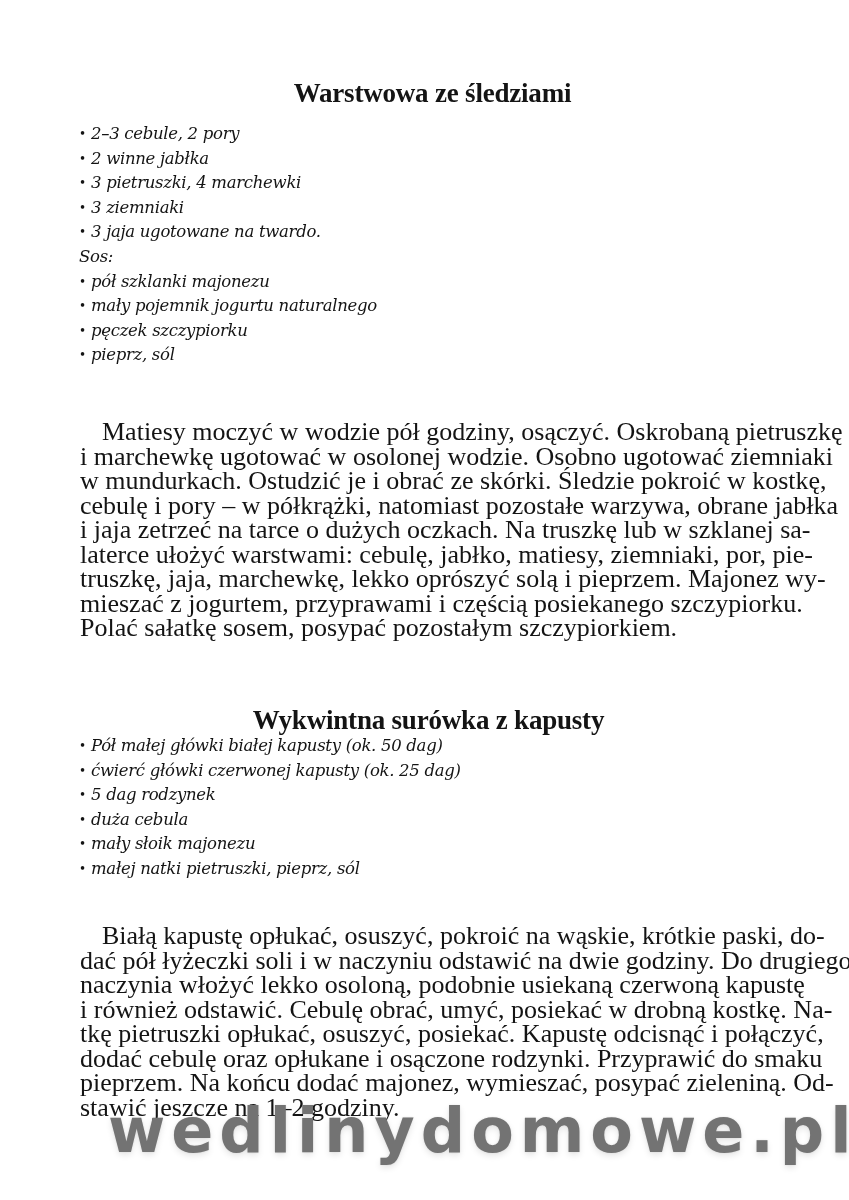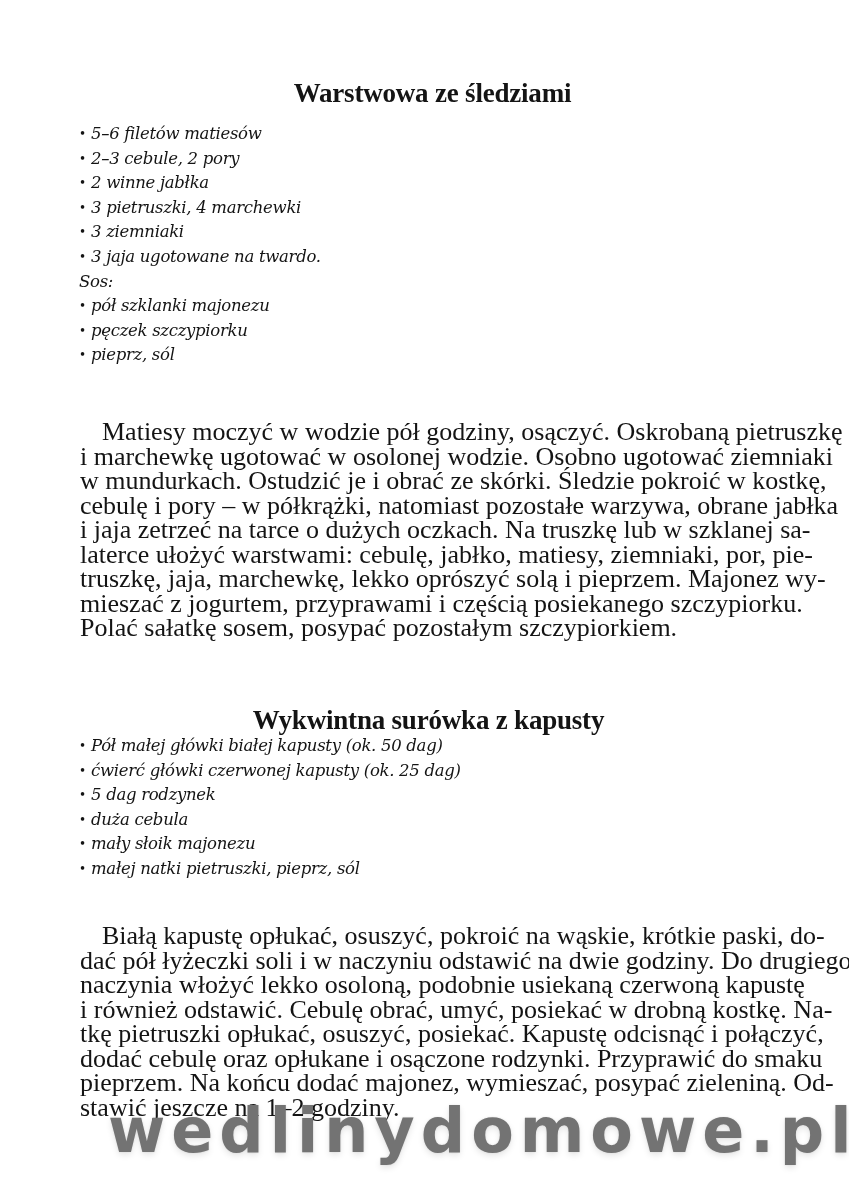--- a/index.html
+++ b/index.html
@@ -97,28 +97,28 @@
     }
   </style>
 </head>
 <body>
 
 <div class="page">
 
   <h2 class="title" id="title1">Warstwowa ze śledziami</h2>
 
   <ul class="ingredients" id="ingredients1">
-    <li><span class="bullet">•</span><span>5–6 filetów matiesów</span></li>
     <li><span class="bullet">•</span><span>2–3 cebule, 2 pory</span></li>
     <li><span class="bullet">•</span><span>2 winne jabłka</span></li>
     <li><span class="bullet">•</span><span>3 pietruszki, 4 marchewki</span></li>
     <li><span class="bullet">•</span><span>3 ziemniaki</span></li>
     <li><span class="bullet">•</span><span>3 jaja ugotowane na twardo.</span></li>
     <li class="sub-head">Sos:</li>
     <li><span class="bullet">•</span><span>pół szklanki majonezu</span></li>
+    <li><span class="bullet">•</span><span>mały pojemnik jogurtu naturalnego</span></li>
     <li><span class="bullet">•</span><span>pęczek szczypiorku</span></li>
     <li><span class="bullet">•</span><span>pieprz, sól</span></li>
   </ul>
 
   <p class="para" id="para1">
     <span class="line first">Matiesy moczyć w wodzie pół godziny, osączyć. Oskrobaną pietruszkę</span>
     <span class="line">i marchewkę ugotować w osolonej wodzie. Osobno ugotować ziemniaki</span>
     <span class="line">w mundurkach. Ostudzić je i obrać ze skórki. Śledzie pokroić w kostkę,</span>
     <span class="line">cebulę i pory – w półkrążki, natomiast pozostałe warzywa, obrane jabłka</span>
     <span class="line">i jaja zetrzeć na tarce o dużych oczkach. Na truszkę lub w szklanej sa-</span>

